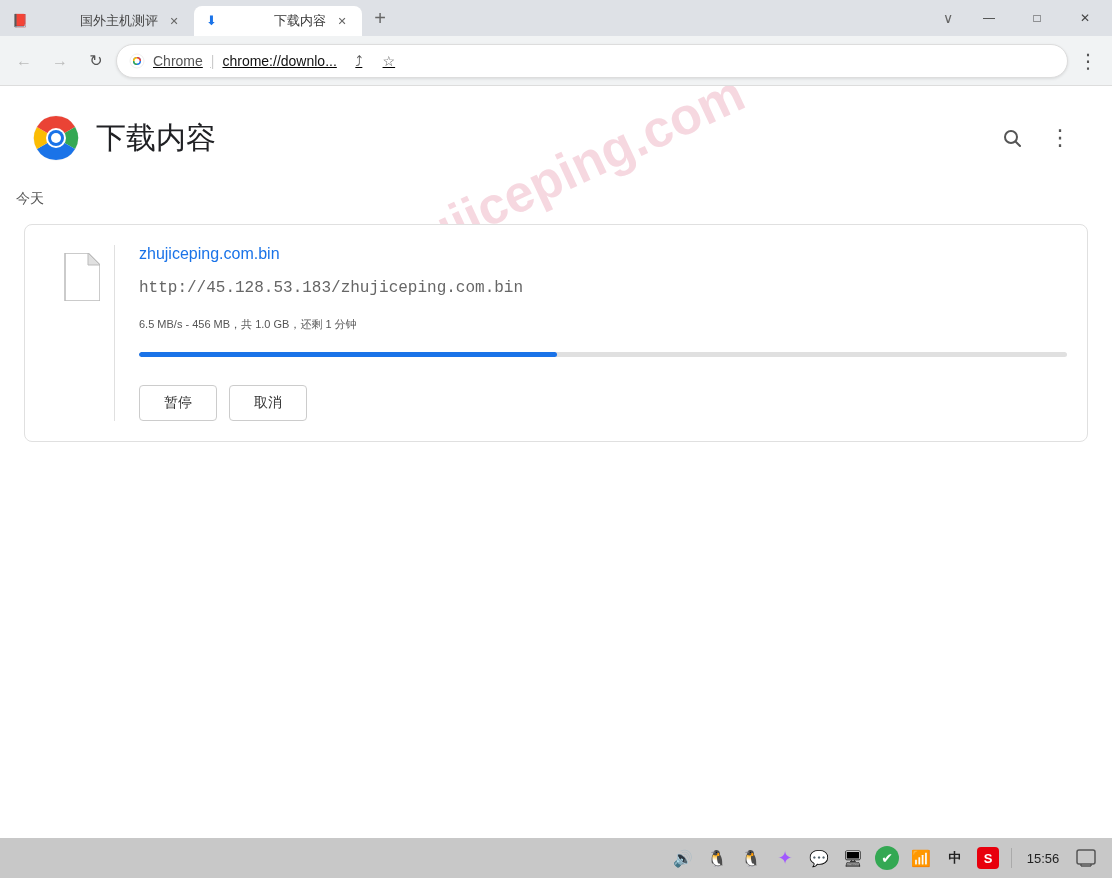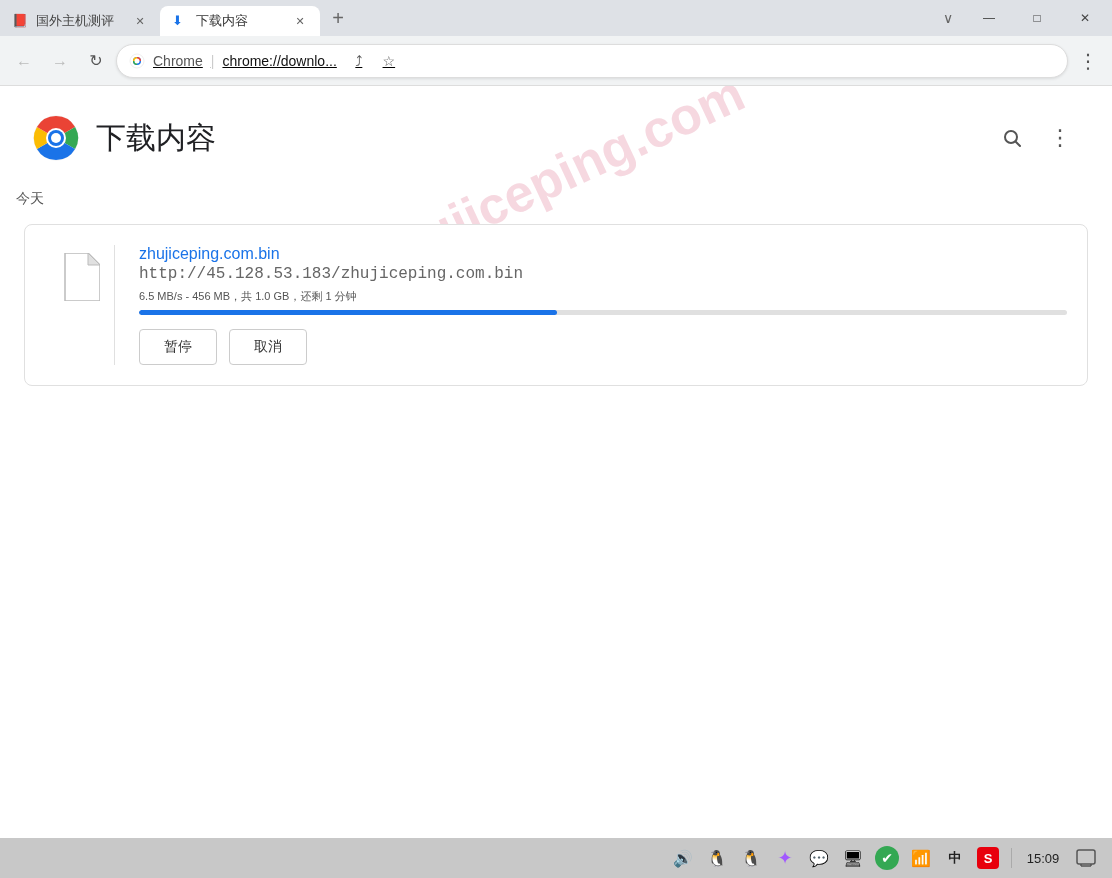--- a/index.html
+++ b/index.html
@@ -43,20 +43,21 @@
       width: 16px;
       height: 16px;
       flex-shrink: 0;
     }
     .tab-title {
       flex: 1;
       white-space: nowrap;
       overflow: hidden;
       text-overflow: ellipsis;
       font-size: 13px;
+      margin-left: 44px;
     }
     .tab-close {
       width: 16px;
       height: 16px;
       border-radius: 50%;
       display: flex;
       align-items: center;
       justify-content: center;
       font-size: 11px;
       color: #666;
@@ -260,21 +261,21 @@
       margin-right: 4px;
     }
     .file-icon {
       width: 40px;
       height: 48px;
     }
     .download-info {
       flex: 1;
       display: flex;
       flex-direction: column;
-      gap: 2px;
+      gap: 16px;
     }
     .download-filename {
       font-size: 16px;
       color: #1a73e8;
       font-weight: 500;
       cursor: pointer;
       text-decoration: none;
     }
     .download-url {
       font-size: 16px;
@@ -480,21 +481,21 @@
   <div class="taskbar-icon">🐧</div>
   <div class="taskbar-icon">🐧</div>
   <div class="taskbar-icon" style="color:#a259ff; font-size:18px;">✦</div>
   <div class="taskbar-icon">💬</div>
   <div class="taskbar-icon">🖥</div>
   <div class="taskbar-icon" style="background:#34a853; border-radius:50%; color:#fff; font-size:14px;">✔</div>
   <div class="taskbar-icon">📶</div>
   <div class="taskbar-icon" style="font-size:13px; color:#222; font-weight:bold;">中</div>
   <div class="taskbar-icon" style="background:#e8000d; color:#fff; border-radius:4px; font-size:13px; font-weight:bold; width:22px; height:22px; display:flex; align-items:center; justify-content:center;">S</div>
   <div class="tray-sep"></div>
-  <div class="taskbar-time">15:09</div>
+  <div class="taskbar-time">15:56</div>
   <div class="taskbar-notification">
     <svg width="20" height="18" viewBox="0 0 20 18">
       <rect x="1" y="1" width="18" height="14" rx="2" fill="none" stroke="#555" stroke-width="1.5"></rect>
       <line x1="5" y1="15" x2="5" y2="17" stroke="#555" stroke-width="1.5"></line>
       <line x1="15" y1="15" x2="15" y2="17" stroke="#555" stroke-width="1.5"></line>
       <line x1="5" y1="17" x2="15" y2="17" stroke="#555" stroke-width="1.5"></line>
     </svg>
   </div>
 </div>
 

